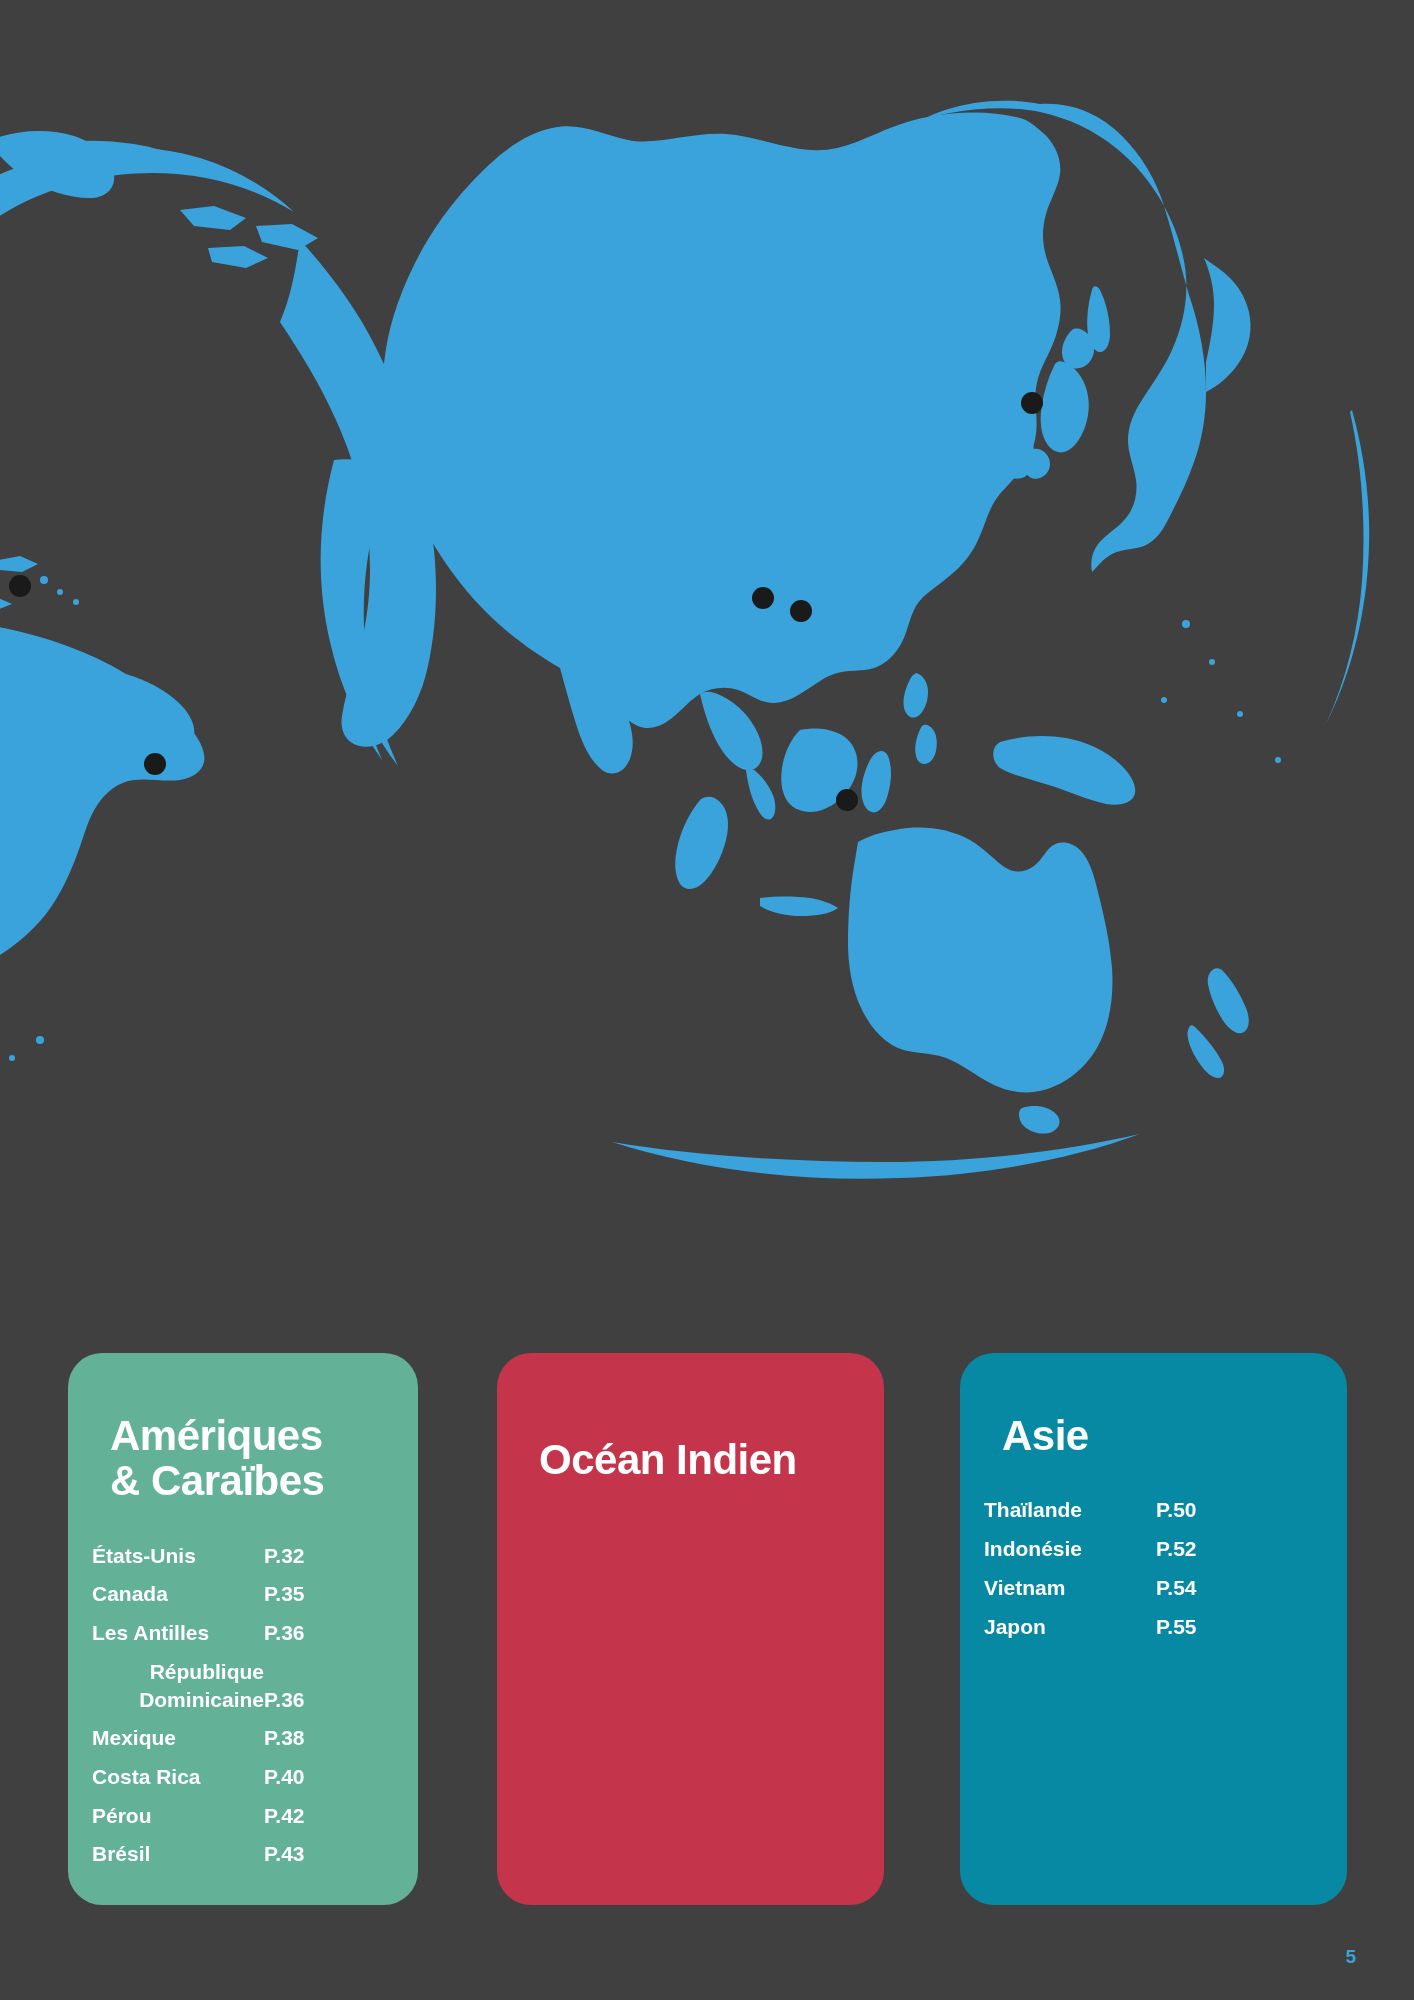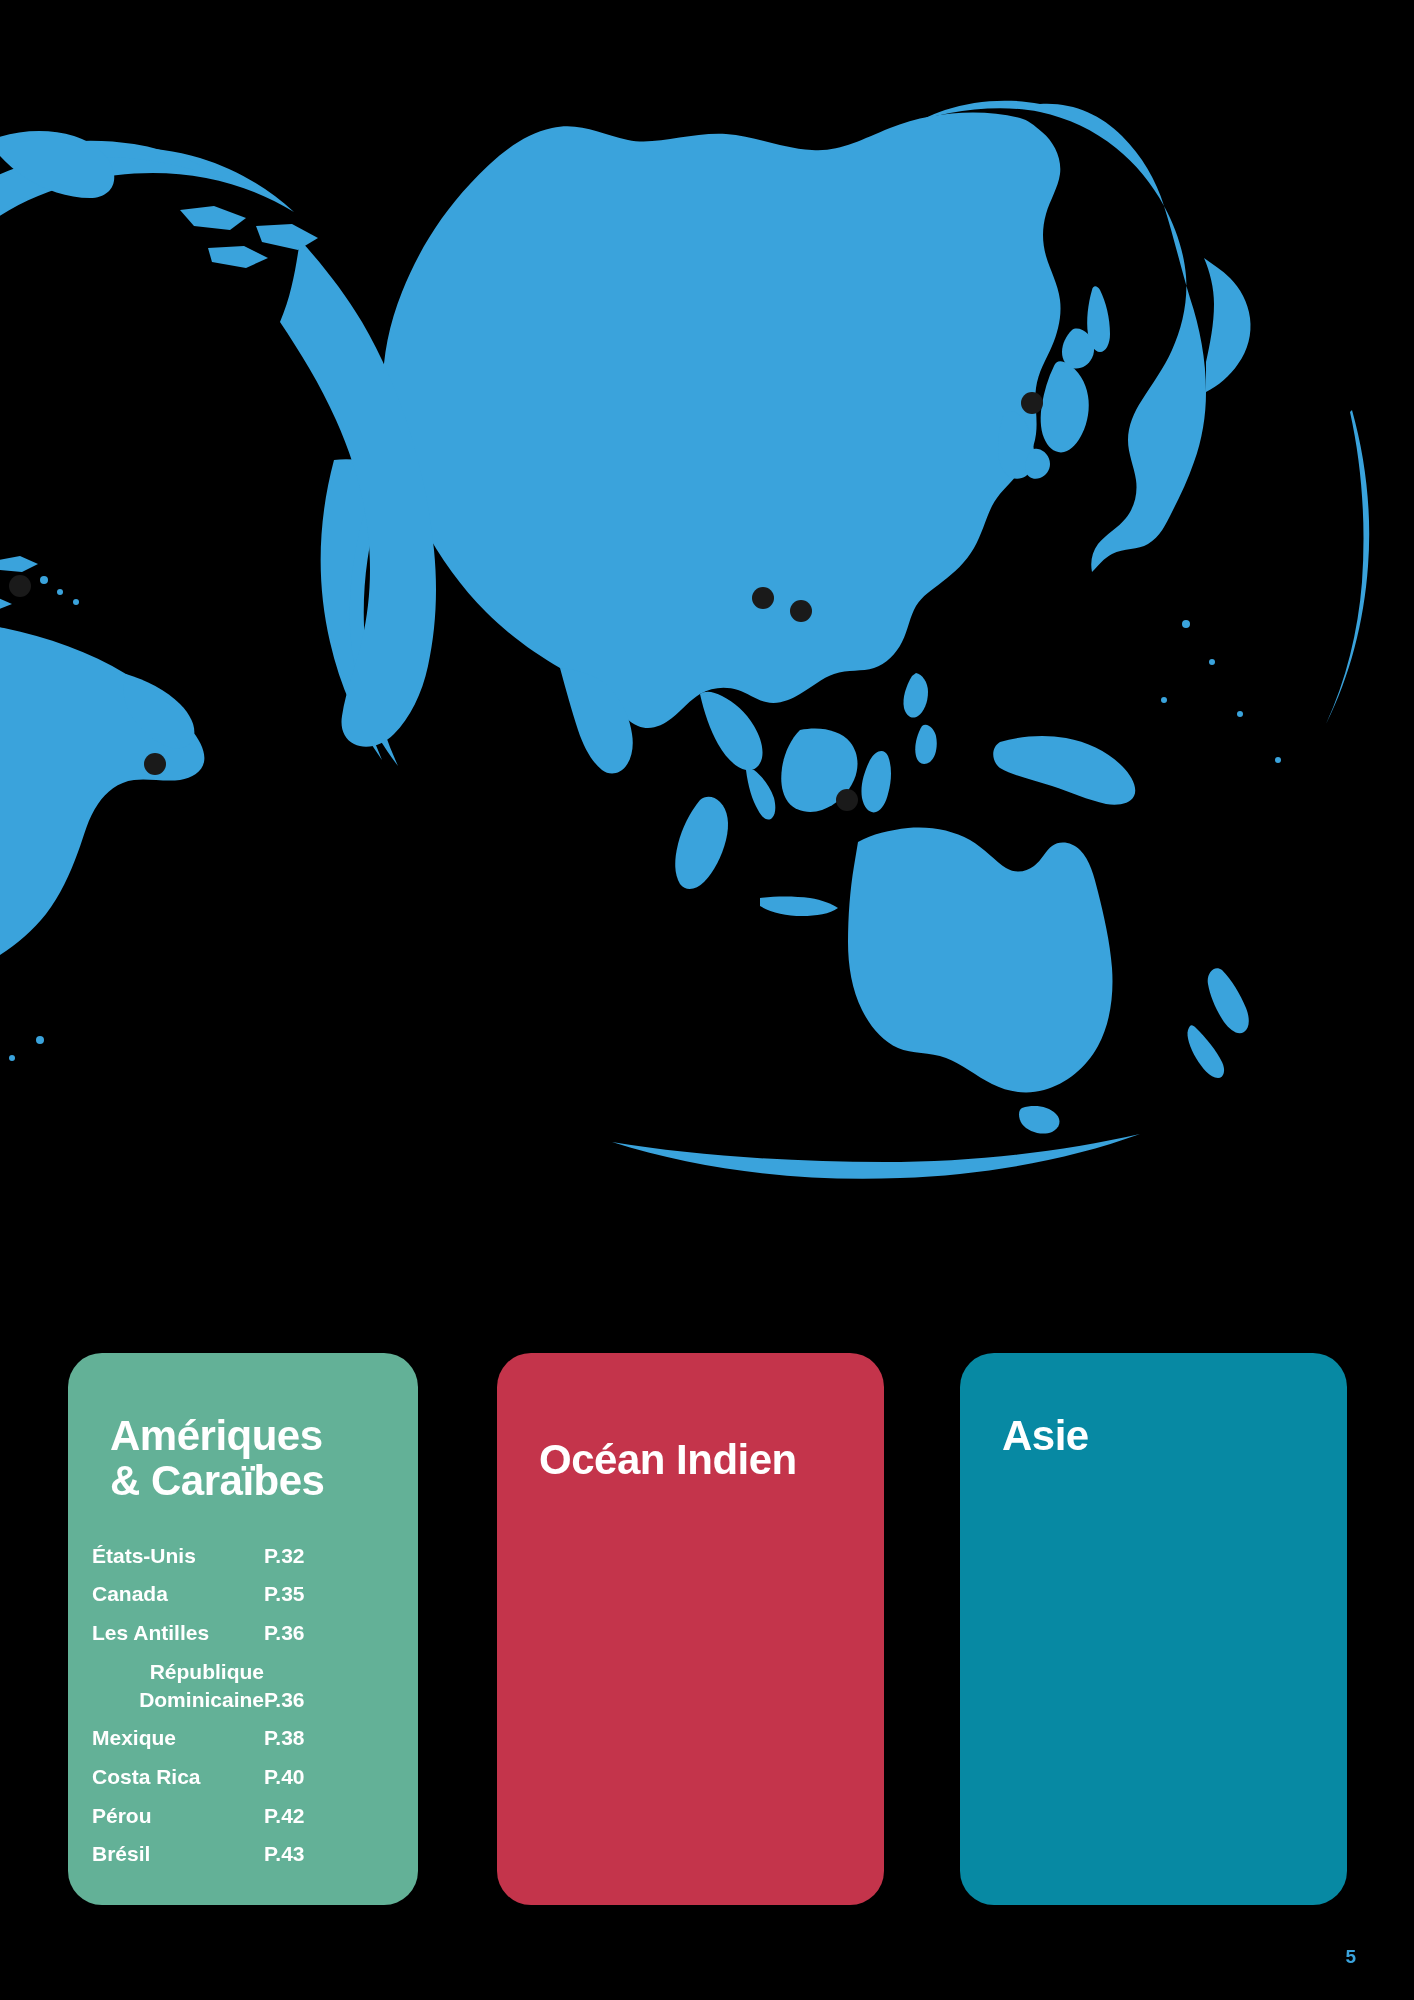--- a/index.html
+++ b/index.html
@@ -2,21 +2,21 @@
 <html><head>
 <meta charset="utf-8">
 <style>
   html,body{margin:0;padding:0;}
   body{
     width:1414px;height:2000px;
     background:#ffffff;
     font-family:"Liberation Sans",sans-serif;
     position:relative;overflow:hidden;
   }
-  .page{position:absolute;inset:0;background:#000000;}
+  .page{position:absolute;inset:0;background:#404040;}
 
   
   .map-region{
     position:absolute;left:0;top:0;width:1414px;height:1180px;
     overflow:hidden;
   }
   .map-svg{position:absolute;left:0;top:0;width:1414px;height:1180px;}
 
   
   .cards{
@@ -334,20 +334,38 @@
 
     <div class="card card-red">
       <div class="card-inner">
         <div class="card-title">Océan Indien</div>
       </div>
     </div>
 
     <div class="card card-teal">
       <div class="card-inner">
         <div class="card-title">Asie</div>
+        <div class="entries">
+          <div class="entry">
+            <span class="entry-name">Thaïlande</span>
+            <span class="entry-page">P.50</span>
+          </div>
+          <div class="entry">
+            <span class="entry-name">Indonésie</span>
+            <span class="entry-page">P.52</span>
+          </div>
+          <div class="entry">
+            <span class="entry-name">Vietnam</span>
+            <span class="entry-page">P.54</span>
+          </div>
+          <div class="entry">
+            <span class="entry-name">Japon</span>
+            <span class="entry-page">P.55</span>
+          </div>
+        </div>
       </div>
     </div>
 
   </div>
 
   <div class="page-number">5</div>
 
 </div>
 
 </body></html>

